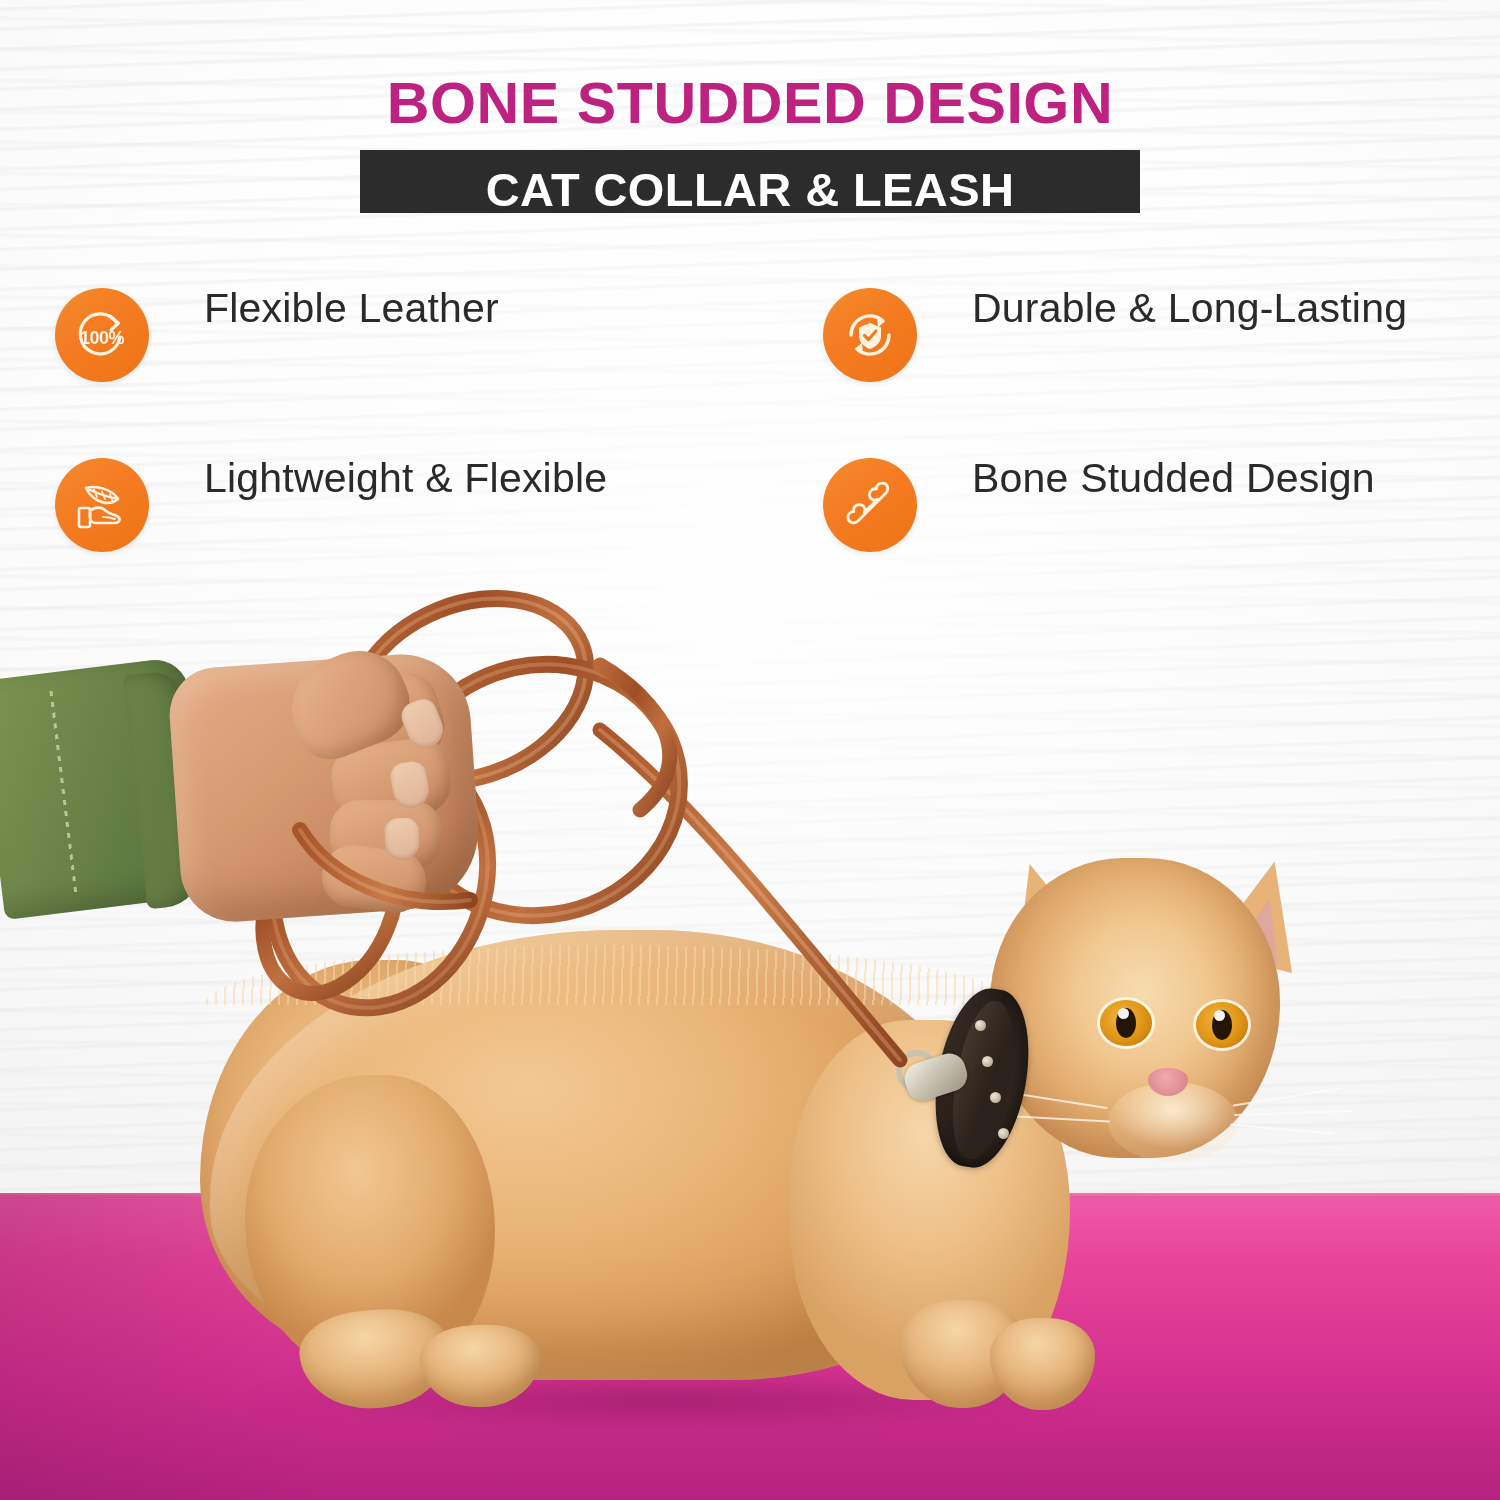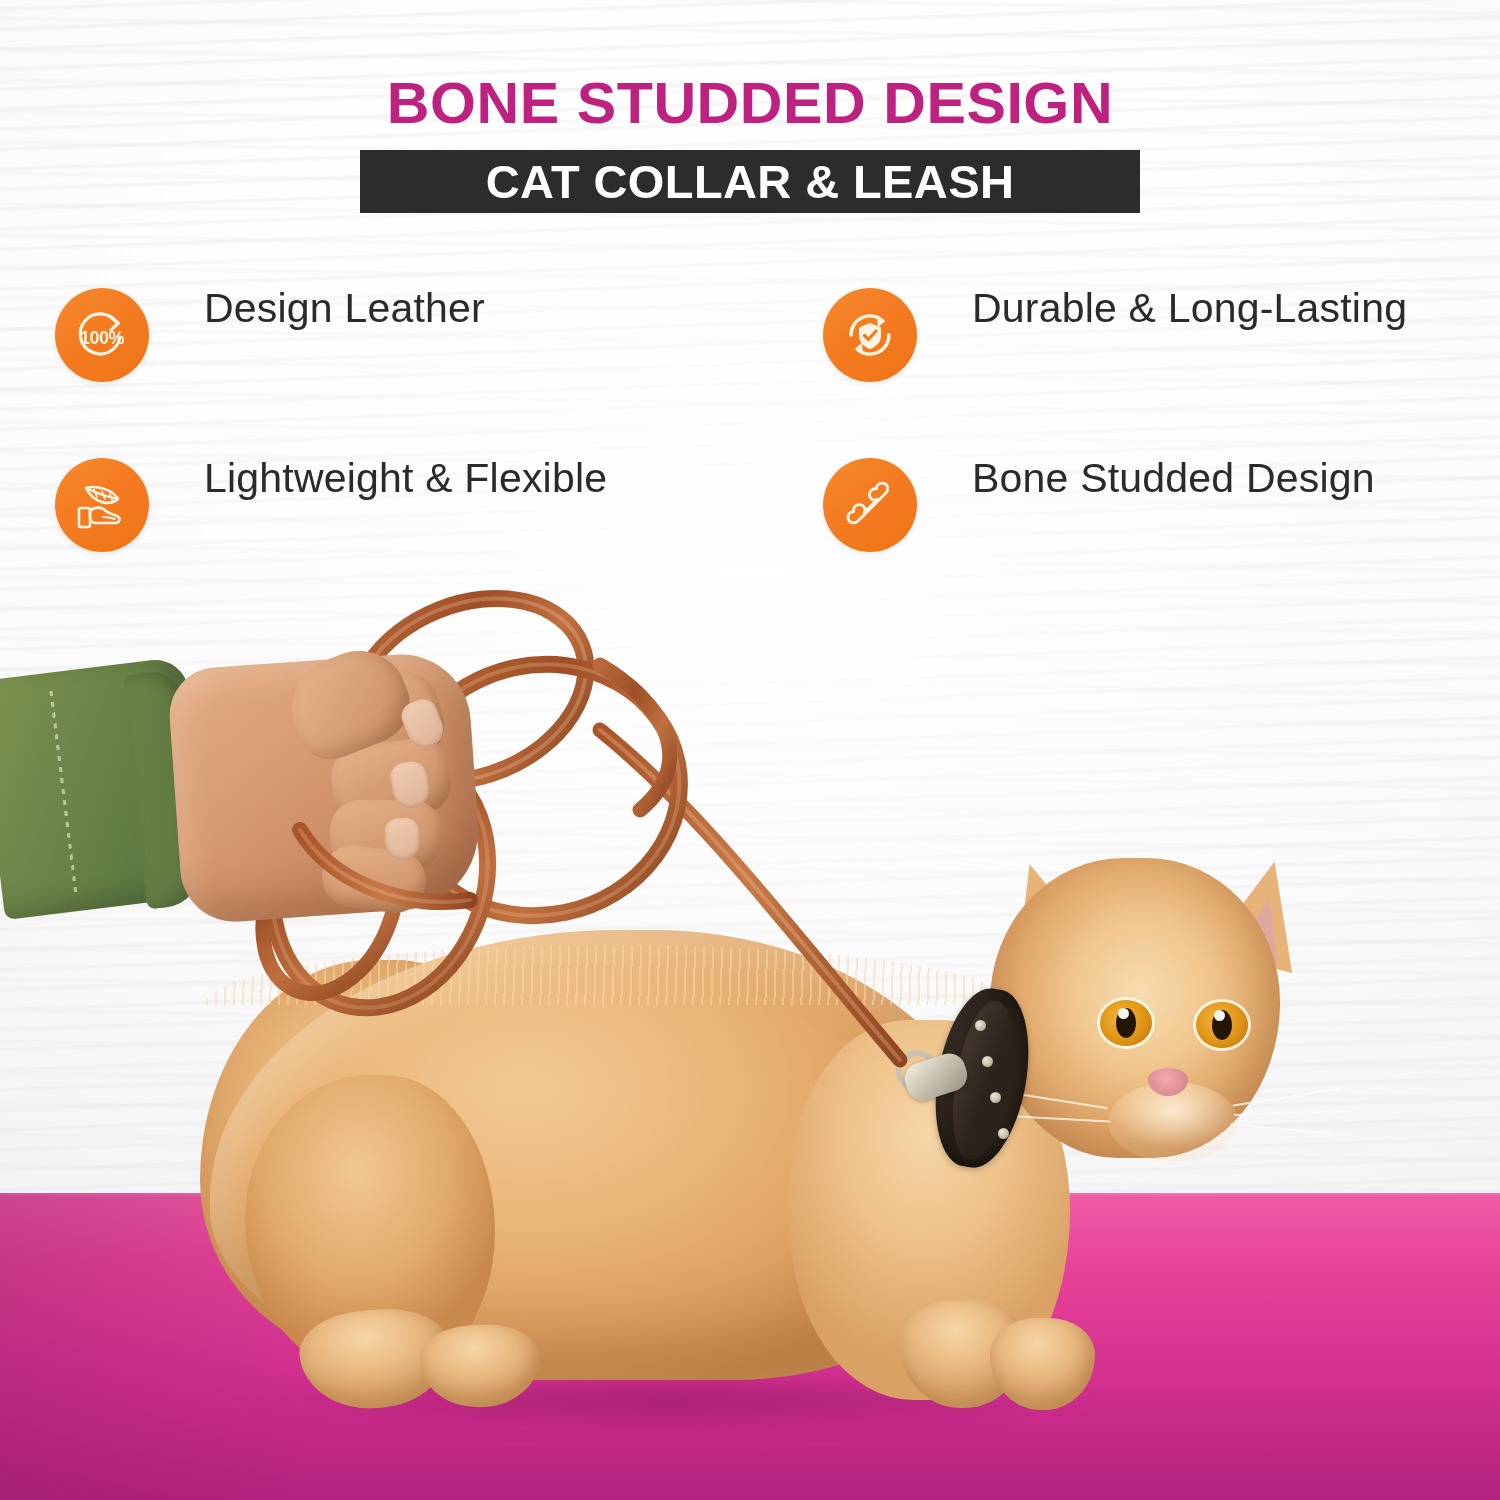--- a/index.html
+++ b/index.html
@@ -74,21 +74,21 @@
     -webkit-font-smoothing: antialiased;
   }
   .subbanner {
     position: absolute;
     top: 150px;
     left: 360px;
     width: 780px;
     height: 63px;
     background: #2C2C2C;
     display: flex;
-    align-items: center;
+    align-items: flex-end;
     justify-content: center;
   }
   .subbanner-text {
     color: #ffffff;
     font-size: 47px;
     font-weight: 700;
     letter-spacing: 0.4px;
     line-height: 1;
     white-space: nowrap;
   }
@@ -464,21 +464,21 @@
   <div class="features">
 
     <div class="feature f0">
       <div class="feat-icon">
         <svg width="62" height="62" viewBox="0 0 62 62" fill="none">
           <path d="M46 19 A20 20 0 1 0 49 33" stroke="#FFF3E2" stroke-width="3.2" stroke-linecap="round" fill="none"></path>
           <path d="M38 12 L47.5 19 L40 26" stroke="#FFF3E2" stroke-width="3.2" stroke-linecap="round" stroke-linejoin="round" fill="none"></path>
           <text x="31" y="40" font-family="'Liberation Sans',sans-serif" font-size="18" font-weight="700" fill="#FFF3E2" text-anchor="middle" letter-spacing="-0.5">100%</text>
         </svg>
       </div>
-      <div class="feat-label">Design Leather</div>
+      <div class="feat-label">Flexible Leather</div>
     </div>
 
     <div class="feature f1">
       <div class="feat-icon">
         <svg width="62" height="62" viewBox="0 0 62 62" fill="none">
           <path d="M12 31 A19 19 0 0 1 44 17" stroke="#FFF3E2" stroke-width="3.4" stroke-linecap="round" fill="none"></path>
           <path d="M50 31 A19 19 0 0 1 18 45" stroke="#FFF3E2" stroke-width="3.4" stroke-linecap="round" fill="none"></path>
           <path d="M38 12 L45.5 17.5 L39 23.5 Z" fill="#FFF3E2"></path>
           <path d="M24 50 L16.5 44.5 L23 38.5 Z" fill="#FFF3E2"></path>
           <path d="M31 19 L42 23.5 V32 C42 38.5 36.5 43 31 45 C25.5 43 20 38.5 20 32 V23.5 Z" fill="#FFF3E2"></path>

